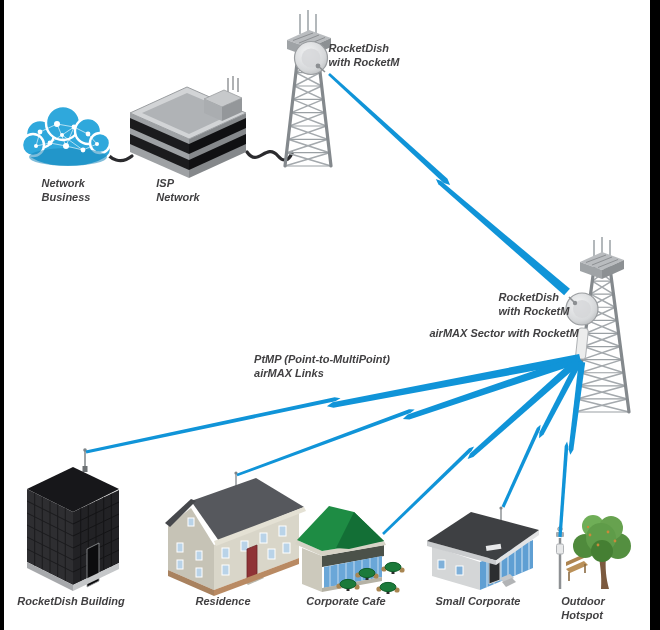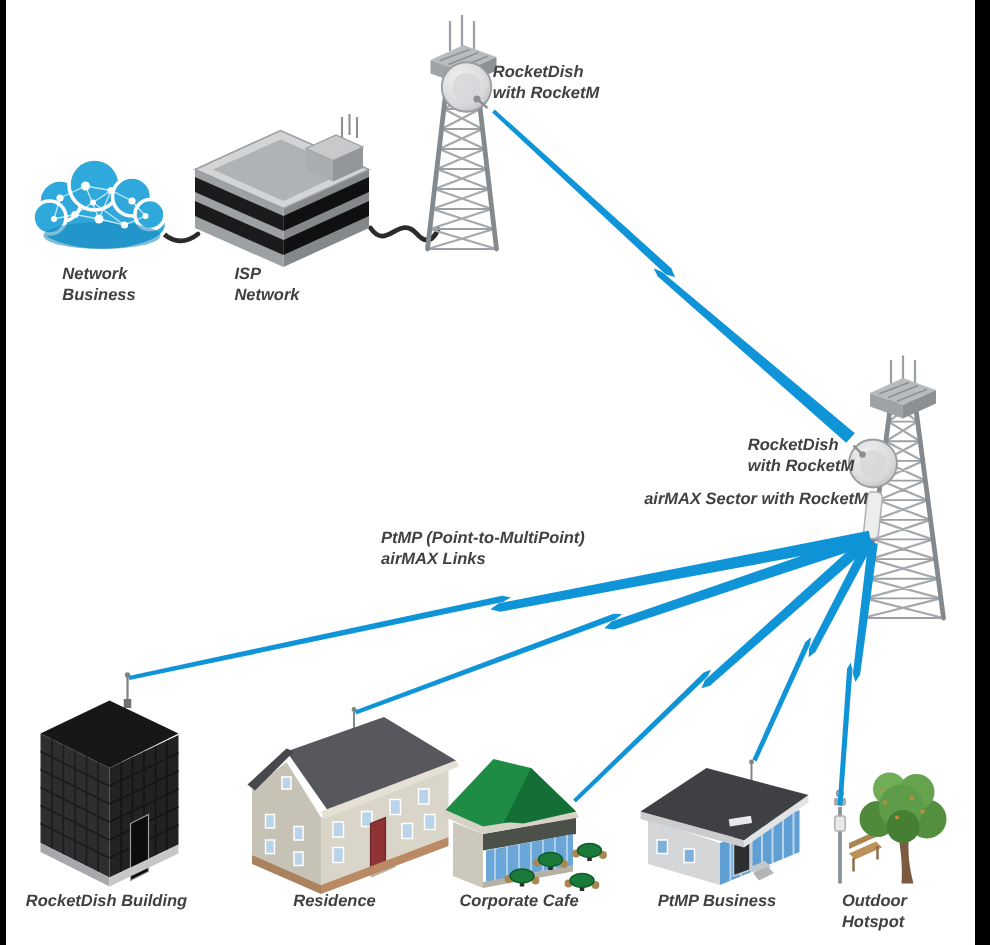--- a/index.html
+++ b/index.html
@@ -288,19 +288,19 @@
   <div class="lbl" style="left:71px;top:595px">
     <div>RocketDish Building</div>
   </div>
   <div class="lbl" style="left:223px;top:595px">
     <div>Residence</div>
   </div>
   <div class="lbl" style="left:346px;top:595px">
     <div>Corporate Cafe</div>
   </div>
   <div class="lbl" style="left:478px;top:595px">
-    <div>PtMP Business</div>
+    <div>Small Corporate</div>
   </div>
   <div class="lbl" style="left:583px;top:595px">
     <div>Outdoor</div>
     <div>Hotspot</div>
   </div>
 </div>
 
 </body></html>

